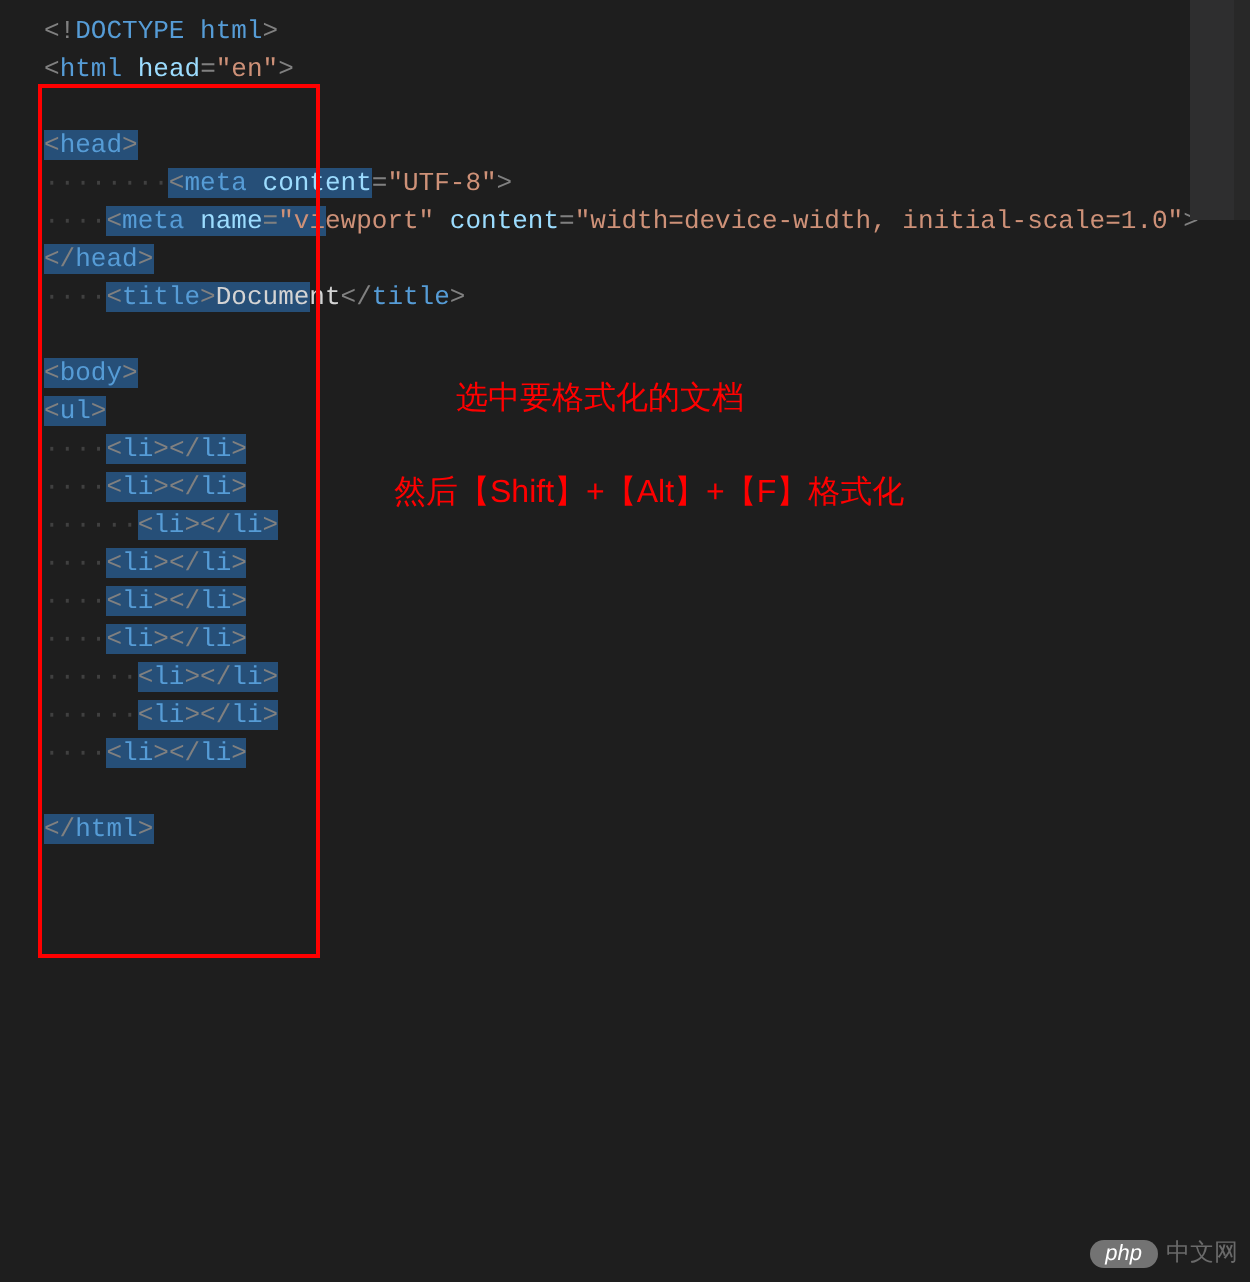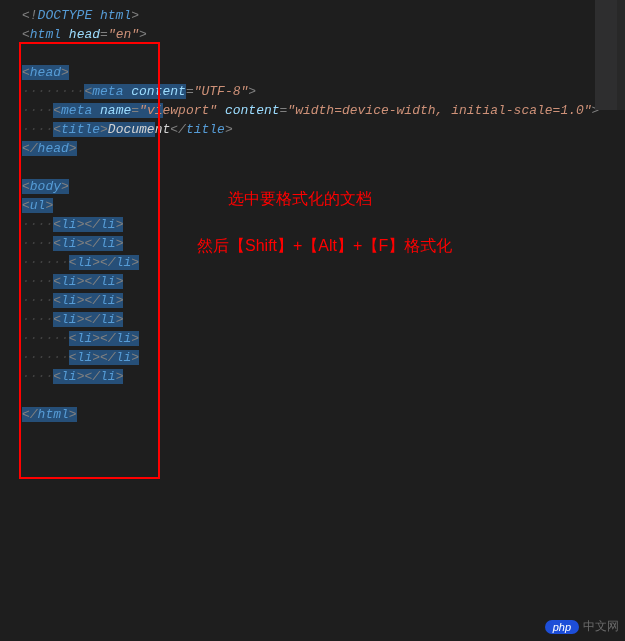--- a/index.html
+++ b/index.html
@@ -11,21 +11,20 @@
       width: 625px;
       height: 641px;
       overflow: hidden;
       position: relative;
     }
     .editor {
       padding: 6px 0 0 22px;
       line-height: 19px;
       position: relative;
       width: 595px;
-      font-style: italic;
     }
     .line { white-space: pre; }
     .bracket { color: #808080; }
     .tag { color: #569cd6; }
     .attr { color: #9cdcfe; }
     .string { color: #ce9178; }
     .text { color: #d4d4d4; }
     .dots { color: #404040; }
     .sel { background: #264f78; text-align: center; }
     .highlight-box {
@@ -63,21 +62,21 @@
     }
     .watermark {
       position: absolute;
       right: 6px;
       bottom: 6px;
       display: flex;
       align-items: center;
       gap: 4px;
     }
     .wm-badge {
-      background: #1d4ed8;
+      background: #737373;
       color: #fff;
       border-radius: 10px;
       padding: 1px 8px;
       font-size: 11px;
       font-style: italic;
       font-family: Arial, sans-serif;
     }
     .wm-text {
       color: #6a6a6a;
       font-size: 12px;
@@ -87,22 +86,22 @@
 </head>
 <body>
 
 <div class="editor">
   <div class="line"><span class="bracket">&lt;!</span><span class="tag">DOCTYPE html</span><span class="bracket">&gt;</span></div>
   <div class="line"><span class="bracket">&lt;</span><span class="tag">html</span> <span class="attr">head</span><span class="bracket">=</span><span class="string">"en"</span><span class="bracket">&gt;</span></div>
   <div class="line">&nbsp;</div>
   <div class="line"><span class="sel"><span class="bracket">&lt;</span><span class="tag">head</span><span class="bracket">&gt;</span></span></div>
   <div class="line"><span class="dots">········</span><span class="sel"><span class="bracket">&lt;</span><span class="tag">meta</span> <span class="attr">content</span></span><span class="bracket">=</span><span class="string">"UTF-8"</span><span class="bracket">&gt;</span></div>
   <div class="line"><span class="dots">····</span><span class="sel"><span class="bracket">&lt;</span><span class="tag">meta</span> <span class="attr">name</span><span class="bracket">=</span><span class="string">"vi</span></span><span class="string">ewport"</span> <span class="attr">content</span><span class="bracket">=</span><span class="string">"width=device-width, initial-scale=1.0"</span><span class="bracket">&gt;</span></div>
+  <div class="line"><span class="sel"><span class="bracket">&lt;/</span><span class="tag">head</span><span class="bracket">&gt;</span></span></div>
   <div class="line"><span class="dots">····</span><span class="sel"><span class="bracket">&lt;</span><span class="tag">title</span><span class="bracket">&gt;</span><span class="text">Docume</span></span><span class="text">nt</span><span class="bracket">&lt;/</span><span class="tag">title</span><span class="bracket">&gt;</span></div>
-  <div class="line"><span class="sel"><span class="bracket">&lt;/</span><span class="tag">head</span><span class="bracket">&gt;</span></span></div>
   <div class="line">&nbsp;</div>
   <div class="line"><span class="sel"><span class="bracket">&lt;</span><span class="tag">body</span><span class="bracket">&gt;</span></span></div>
   <div class="line"><span class="sel"><span class="bracket">&lt;</span><span class="tag">ul</span><span class="bracket">&gt;</span></span></div>
   <div class="line"><span class="dots">····</span><span class="sel"><span class="bracket">&lt;</span><span class="tag">li</span><span class="bracket">&gt;&lt;/</span><span class="tag">li</span><span class="bracket">&gt;</span></span></div>
   <div class="line"><span class="dots">····</span><span class="sel"><span class="bracket">&lt;</span><span class="tag">li</span><span class="bracket">&gt;&lt;/</span><span class="tag">li</span><span class="bracket">&gt;</span></span></div>
   <div class="line"><span class="dots">······</span><span class="sel"><span class="bracket">&lt;</span><span class="tag">li</span><span class="bracket">&gt;&lt;/</span><span class="tag">li</span><span class="bracket">&gt;</span></span></div>
   <div class="line"><span class="dots">····</span><span class="sel"><span class="bracket">&lt;</span><span class="tag">li</span><span class="bracket">&gt;&lt;/</span><span class="tag">li</span><span class="bracket">&gt;</span></span></div>
   <div class="line"><span class="dots">····</span><span class="sel"><span class="bracket">&lt;</span><span class="tag">li</span><span class="bracket">&gt;&lt;/</span><span class="tag">li</span><span class="bracket">&gt;</span></span></div>
   <div class="line"><span class="dots">····</span><span class="sel"><span class="bracket">&lt;</span><span class="tag">li</span><span class="bracket">&gt;&lt;/</span><span class="tag">li</span><span class="bracket">&gt;</span></span></div>
   <div class="line"><span class="dots">······</span><span class="sel"><span class="bracket">&lt;</span><span class="tag">li</span><span class="bracket">&gt;&lt;/</span><span class="tag">li</span><span class="bracket">&gt;</span></span></div>

